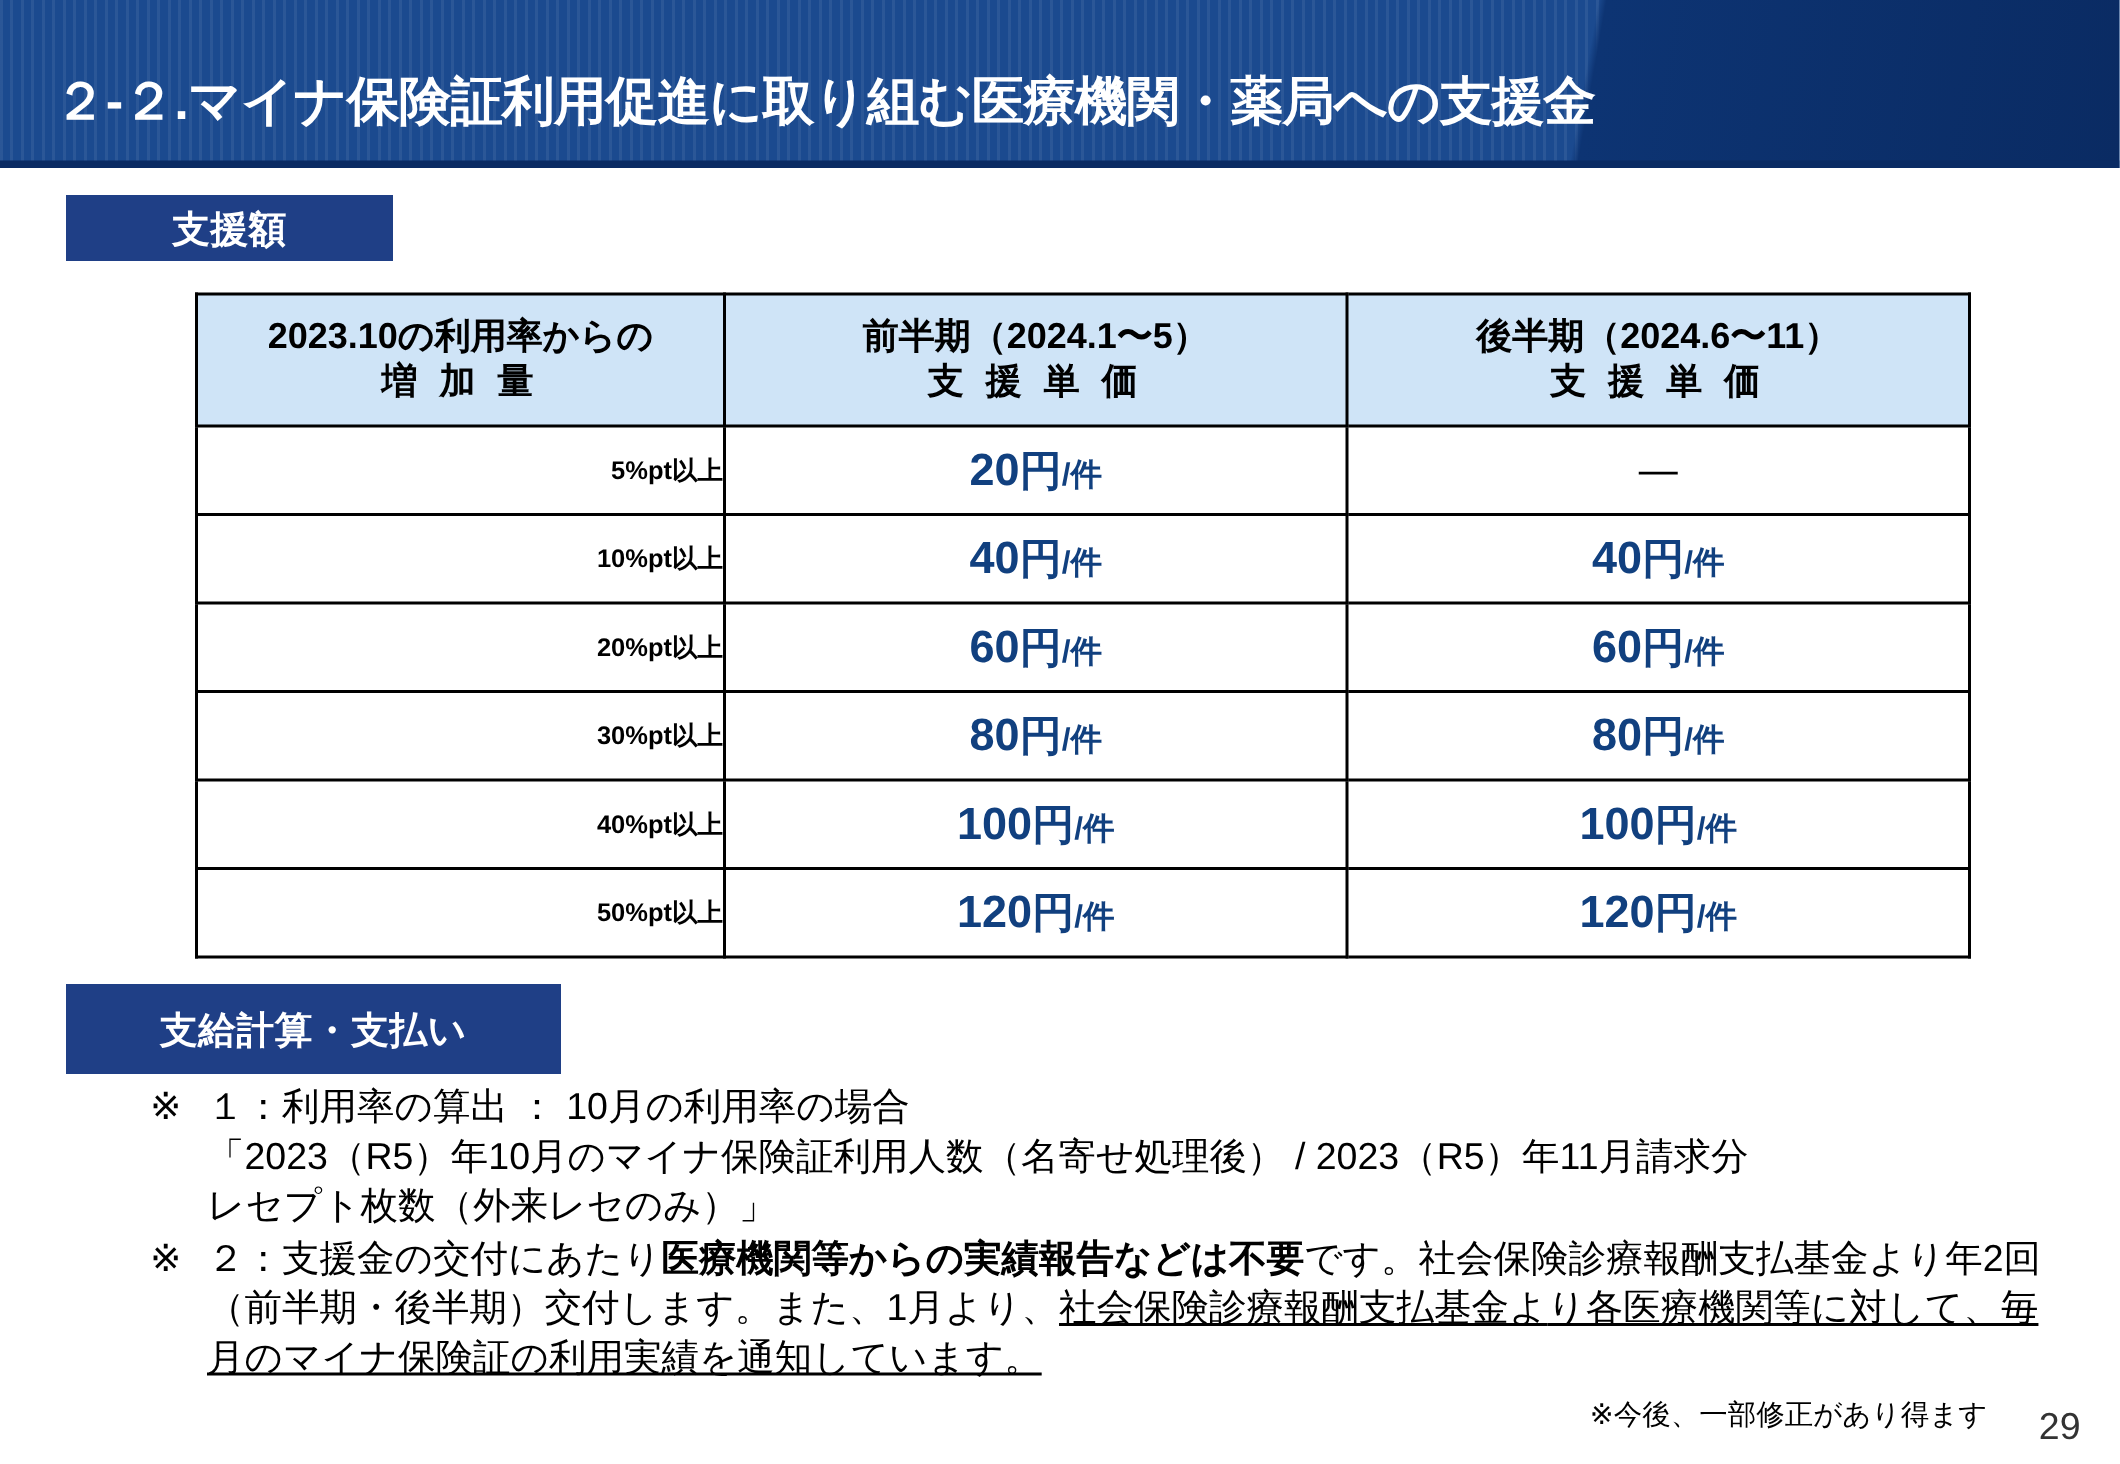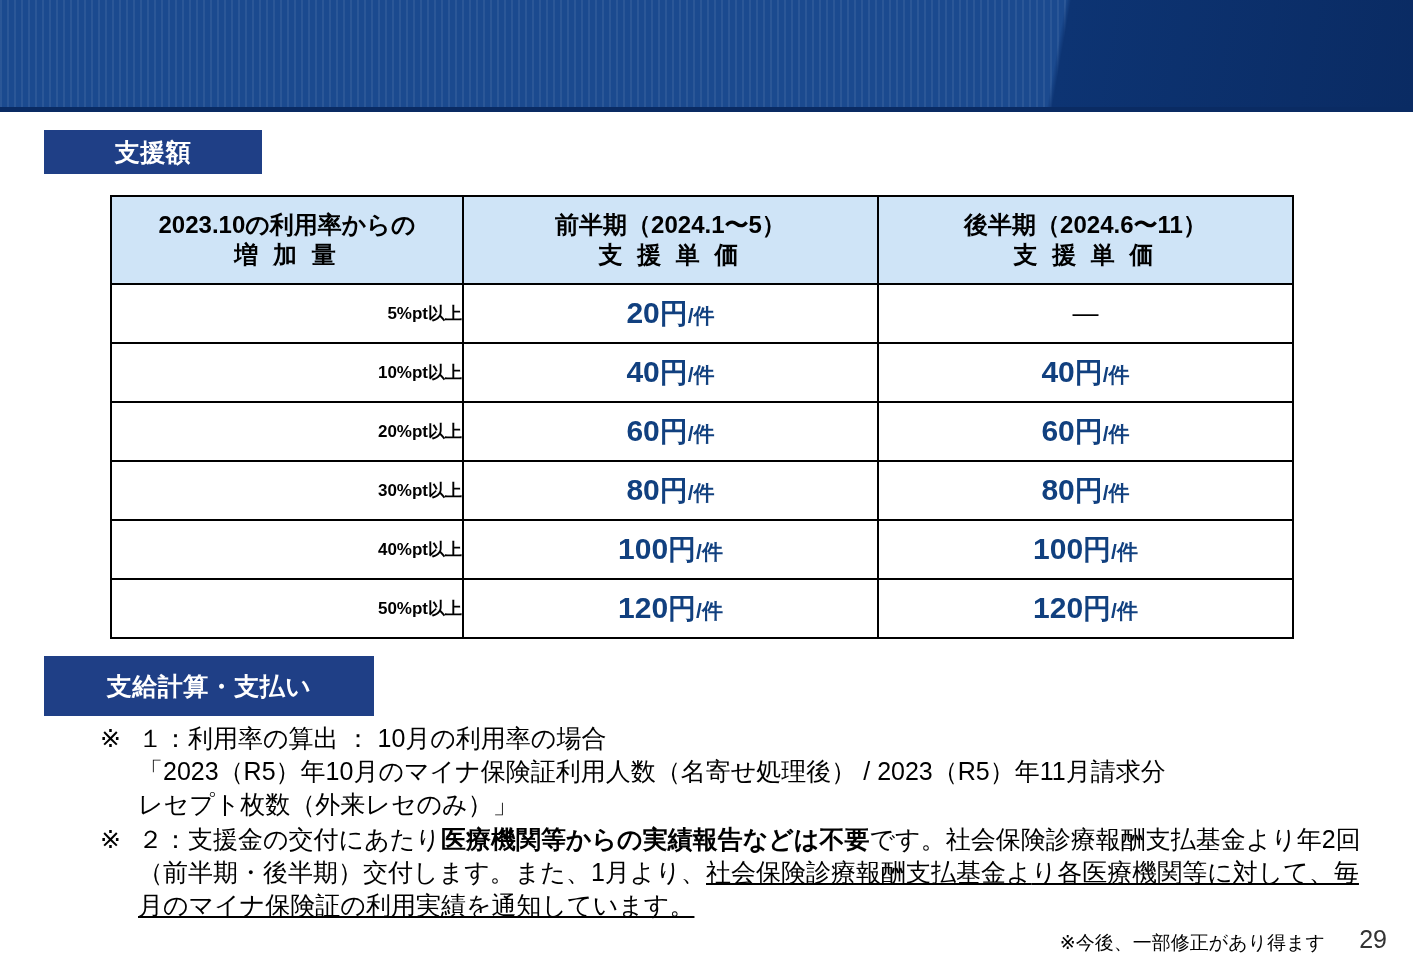--- a/index.html
+++ b/index.html
@@ -92,20 +92,21 @@
   .table-wrap {
     position: absolute;
     left: 110px;
     top: 195px;
     width: 1182px;
   }
   table.support {
     border-collapse: collapse;
     width: 1182px;
     table-layout: fixed;
+    margin-left: 20px;
   }
   table.support th,
   table.support td {
     border: 2px solid #000000;
     padding: 0;
   }
   table.support th {
     background: #cfe4f7;
     height: 86px;
     font-size: 24px;
@@ -183,33 +184,34 @@
     position: absolute;
     right: 88px;
     bottom: 20px;
     font-size: 19px;
     color: #000000;
     white-space: nowrap;
   }
   .page-number {
     position: absolute;
     right: 26px;
-    bottom: 22px;
+    bottom: 10px;
     font-size: 25px;
     color: #333333;
     text-align: right;
   }
 </style>
 </head>
 <body>
 
 <div class="header">
   <div class="header-stripes"></div>
   <div class="header-wedge"></div>
   <div class="header-bottom-line"></div>
+  <div class="header-title">２-２.マイナ保険証利用促進に取り組む医療機関・薬局への支援金</div>
 </div>
 
 <div class="section-tag" id="tag-amount">支援額</div>
 
 <div class="table-wrap">
   <table class="support">
     <colgroup>
       <col class="col-a">
       <col class="col-b">
       <col class="col-c">

